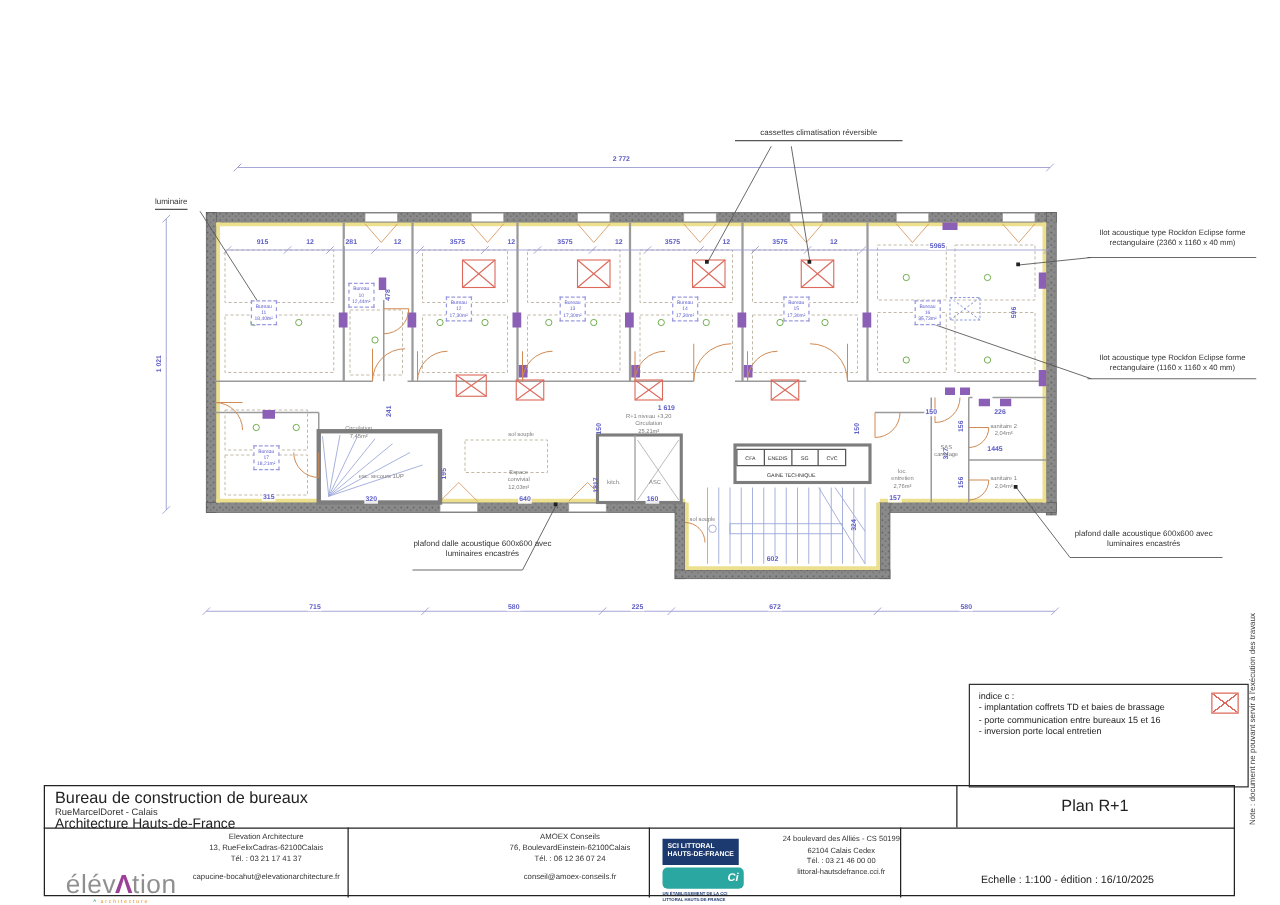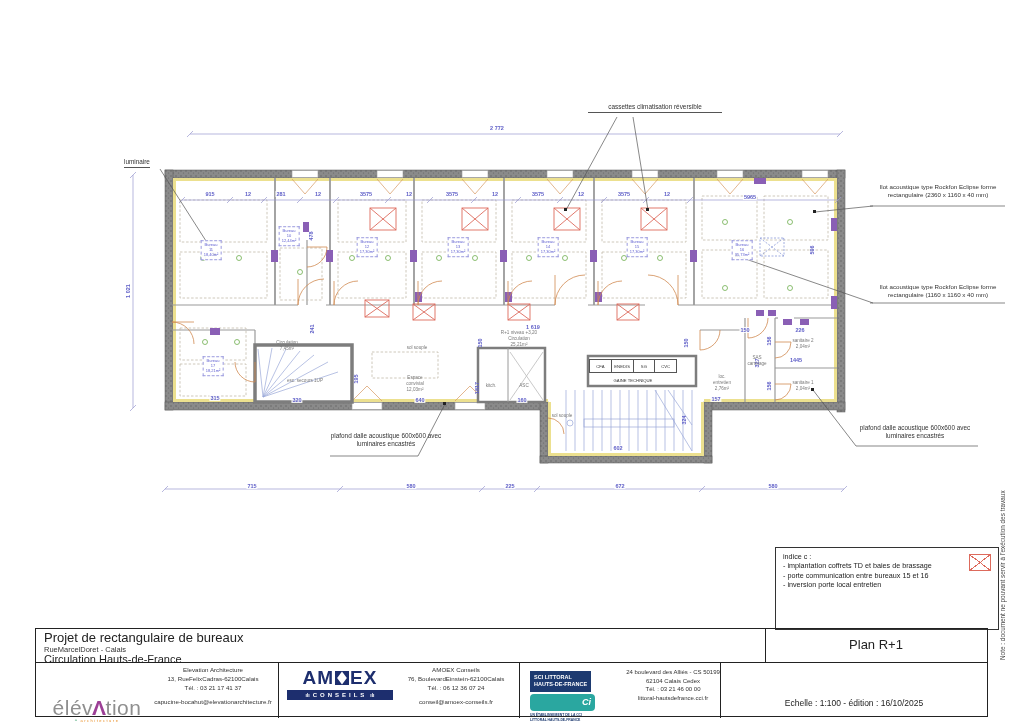--- a/index.html
+++ b/index.html
@@ -435,48 +435,40 @@
     <div class="xmark" id="indice-x"></div>
   </div>
 
   <div id="tb-frame"></div>
   <div class="tb-line" style="left:35px;top:662px;width:953px;height:1px;"></div>
   <div class="tb-line" style="left:278px;top:662px;width:1px;height:56px;"></div>
   <div class="tb-line" style="left:519px;top:662px;width:1px;height:56px;"></div>
   <div class="tb-line" style="left:720px;top:662px;width:1px;height:56px;"></div>
   <div class="tb-line" style="left:765px;top:628px;width:1px;height:34px;"></div>
 
-  <div id="title-main">Projet de rectangulaire de bureaux</div>
+  <div id="title-main">Bureau de construction de bureaux</div>
   <div id="title-sub">RueMarcelDoret - Calais</div>
-  <div id="title-client">Circulation Hauts-de-France</div>
+  <div id="title-client">Architecture Hauts-de-France</div>
   <div id="plan-title">Plan R+1</div>
 
   <div id="elev-logo">
     <div class="elev-main">
       <span>élév</span>
           <span class="elev-caret">Λ</span>
           <span>tion</span>
     </div>
     <div class="elev-sub">architecture</div>
   </div>
   <div class="info" id="arch-info">
     <div>Elevation Architecture</div>
     <div>13, RueFelixCadras-62100Calais</div>
     <div>Tél. : 03 21 17 41 37</div>
     <span class="mail">capucine-bocahut@elevationarchitecture.fr</span>
   </div>
 
-  <div id="amoex-logo">
-    <div class="amoex-top">
-      <span>AM</span>
-      <span class="amoex-cube"></span>
-      <span>EX</span>
-    </div>
-    <div class="amoex-bar">CONSEILS</div>
-  </div>
   <div class="info" id="amoex-info">
     <div>AMOEX Conseils</div>
     <div>76, BoulevardEinstein-62100Calais</div>
     <div>Tél. : 06 12 36 07 24</div>
     <span class="mail">conseil@amoex-conseils.fr</span>
   </div>
 
   <div id="sci-logo">
     <div class="sci-box">
       <span>SCI LITTORAL</span>

